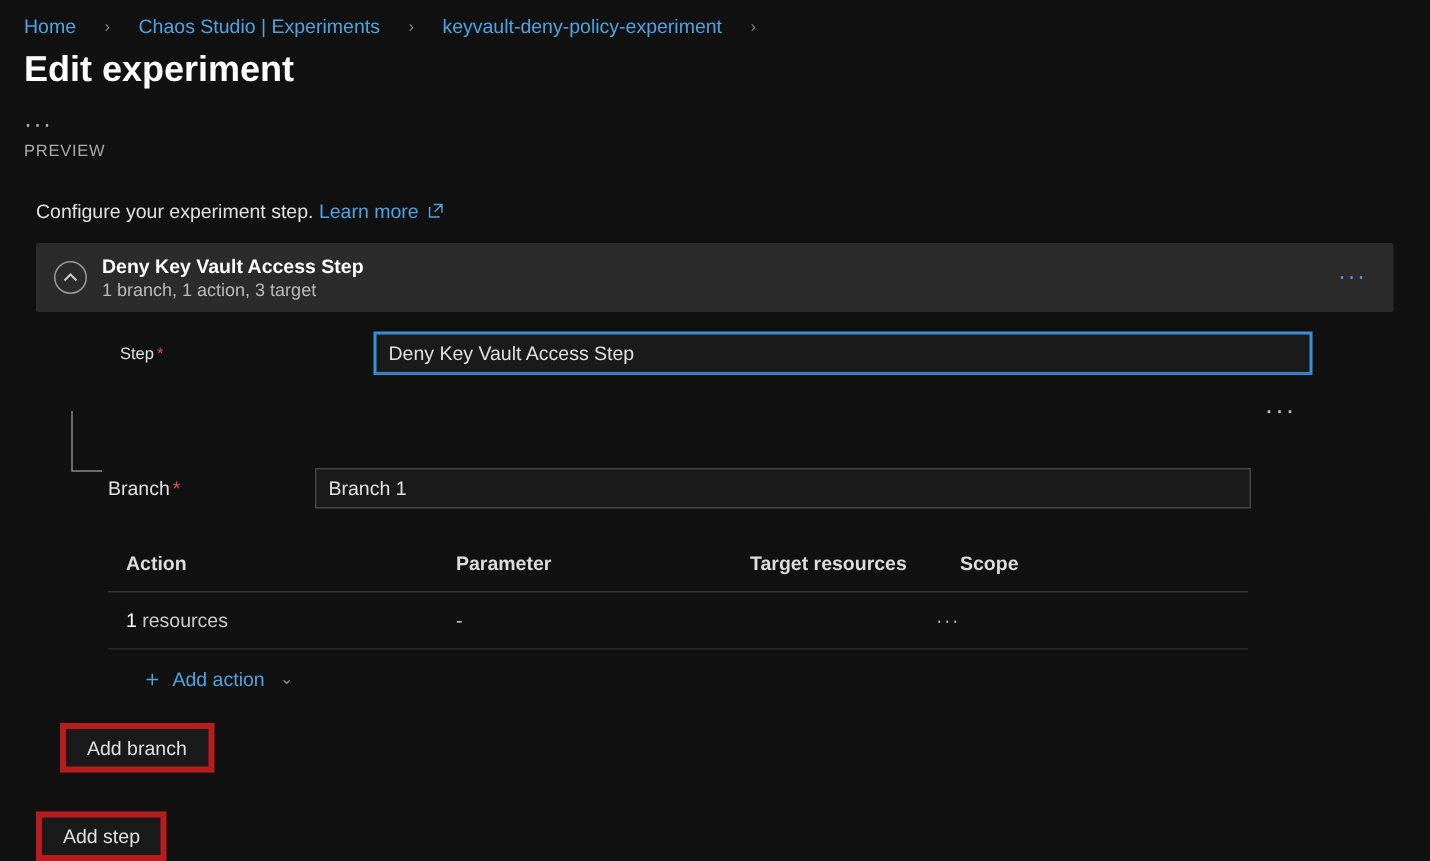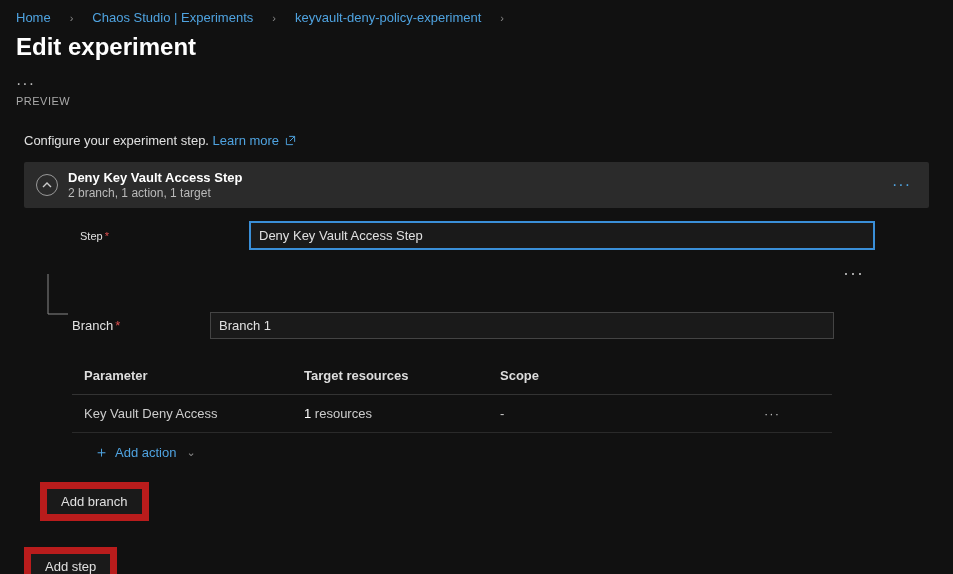--- a/index.html
+++ b/index.html
@@ -120,21 +120,21 @@
       color: #4fa3e0;
       padding: 10px 12px 10px 22px;
       cursor: pointer;
       font-size: 13px;
     }
     .add-action .plus { font-size: 15px; }
     .add-action .chev-down { font-size: 11px; color: #888; margin-left: 4px; }
 
     .btn {
       background: #1a1a1a;
-      border: 7px solid #b91c1c;
+      border: 4px solid #b91c1c;
       color: #e0e0e0;
       padding: 5px 14px;
       font-size: 13px;
       font-family: inherit;
       cursor: pointer;
     }
     .add-branch-wrap { margin: 10px 0 0 40px; }
     .add-step-wrap { margin: 26px 0 12px 24px; }
   </style>
 </head>
@@ -167,21 +167,21 @@
 
 <div class="step-panel">
   <div class="step-header">
     <div class="chevron-circle">
       <svg width="10" height="10" viewBox="0 0 10 10">
         <path d="M1 7 L5 3 L9 7" stroke="#ccc" stroke-width="1.4" fill="none"></path>
       </svg>
     </div>
     <div class="step-header-text">
       <div class="step-header-title">Deny Key Vault Access Step</div>
-      <div class="step-header-sub">2 branch, 1 action, 1 target</div>
+      <div class="step-header-sub">1 branch, 1 action, 3 target</div>
     </div>
     <span class="header-more">···</span>
   </div>
 </div>
 
 <div class="form-area">
   <div class="form-row">
     <div class="form-label">
       <span>Step</span><span class="req">*</span>
     </div>
@@ -198,27 +198,27 @@
     </svg>
     <div class="branch-label">
       <span>Branch</span><span class="req">*</span>
     </div>
     <input class="form-input" value="Branch 1" style="">
   </div>
 </div>
 
 <div class="actions-table">
   <div class="table-header">
+    <div>Action</div>
     <div>Parameter</div>
     <div>Target resources</div>
     <div>Scope</div>
     <div></div>
   </div>
   <div class="table-row">
-    <div>Key Vault Deny Access</div>
     <div>
       <span style="color:#fff;">1</span><span> resources</span>
     </div>
     <div>-</div>
     <div class="row-actions">···</div>
   </div>
   <div class="add-action">
     <span class="plus">＋</span>
     <span>Add action</span>
     <span class="chev-down">⌄</span>

